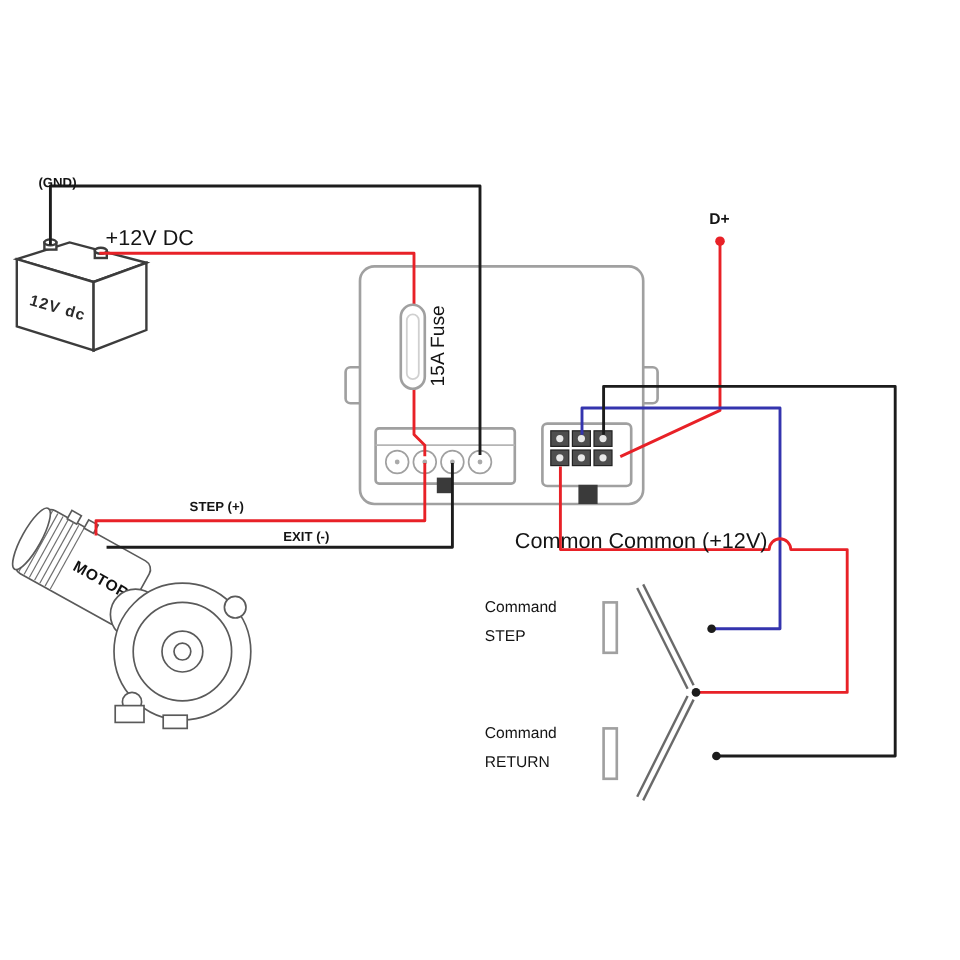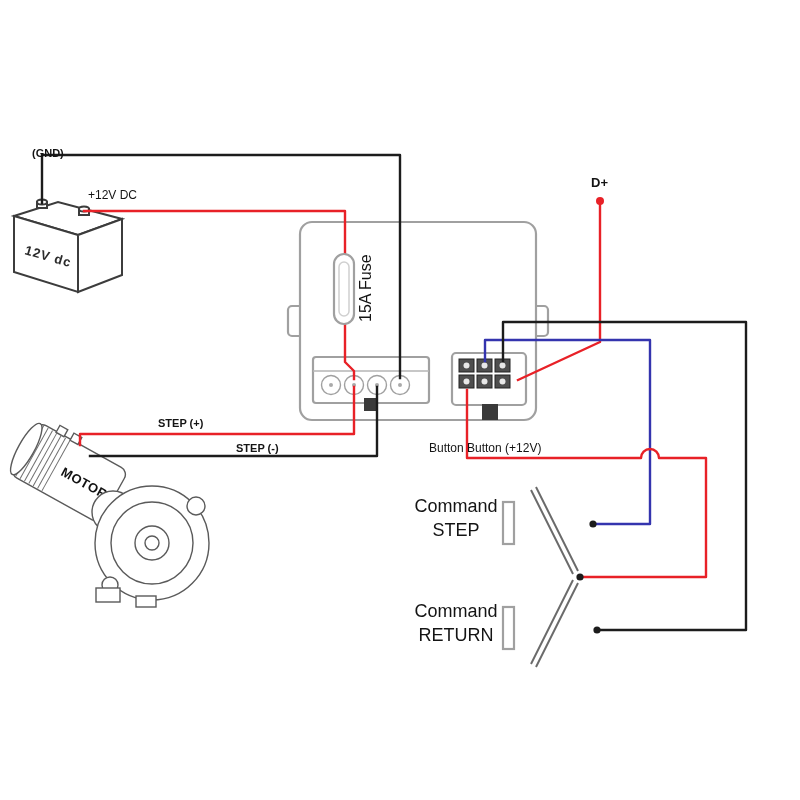--- a/index.html
+++ b/index.html
@@ -6,23 +6,23 @@
     --wire-red:#e82127; --wire-blue:#3434ae; --wire-black:#1c1c1c;
     --outline:#a0a0a0; --ink:#141414;
   }
   html,body{margin:0;padding:0;background:#fff;}
   .stage{position:relative;width:800px;height:800px;background:#fff;overflow:hidden;
          font-family:"Liberation Sans",sans-serif;color:var(--ink);}
   .stage svg{position:absolute;left:0;top:0;}
   .lbl{position:absolute;color:var(--ink);white-space:nowrap;}
   .sm-bold{font-size:11px;font-weight:700;}
   .md-bold{font-size:13px;font-weight:700;}
-  .lg{font-size:12px;}
+  .lg{font-size:18px;}
   .fuse-lbl{font-size:16px;transform:rotate(-90deg);transform-origin:0 0;}
-  .cmd{width:104px;text-align:center;line-height:24px;font-size:18px;}
+  .cmd{width:104px;text-align:left;line-height:24px;font-size:13px;}
   
   .wire{fill:none;stroke-width:2.4;stroke-linecap:square;stroke-linejoin:round;}
   .w-red{stroke:var(--wire-red);}
   .w-blue{stroke:var(--wire-blue);}
   .w-black{stroke:var(--wire-black);}
   .outl{fill:#fff;stroke:var(--outline);stroke-width:2.2;}
   .outl-thin{fill:#fff;stroke:var(--outline);stroke-width:1.4;}
   .bat{fill:#fff;stroke:#3c3c3c;stroke-width:2;}
   .mshape{fill:#fff;stroke:#5a5a5a;stroke-width:1.4;}
   .hatch{stroke:#6f6f6f;stroke-width:1;}
@@ -157,22 +157,22 @@
     </g>
 
     <circle cx="600" cy="201" r="4" class="rdot"></circle>
   </svg>
 
   <div class="lbl sm-bold" style="left:32px;top:147px;">(GND)</div>
   <div class="lbl lg" style="left:88px;top:188px;">+12V DC</div>
   <div class="lbl fuse-lbl" style="left:357px;top:322px;">15A Fuse</div>
   <div class="lbl md-bold" style="left:591px;top:175px;">D+</div>
   <div class="lbl sm-bold" style="left:158px;top:417px;">STEP (+)</div>
-  <div class="lbl sm-bold" style="left:236px;top:442px;">STEP (-)</div>
-  <div class="lbl lg" style="left:429px;top:441px;">Button Button (+12V)</div>
+  <div class="lbl sm-bold" style="left:236px;top:442px;">EXIT (-)</div>
+  <div class="lbl lg" style="left:429px;top:441px;">Common Common (+12V)</div>
 
   <div class="lbl cmd" style="left:404px;top:494px;">
     <div>Command</div>
     <div>STEP</div>
   </div>
 
   <div class="lbl cmd" style="left:404px;top:599px;">
     <div>Command</div>
     <div>RETURN</div>
   </div>

